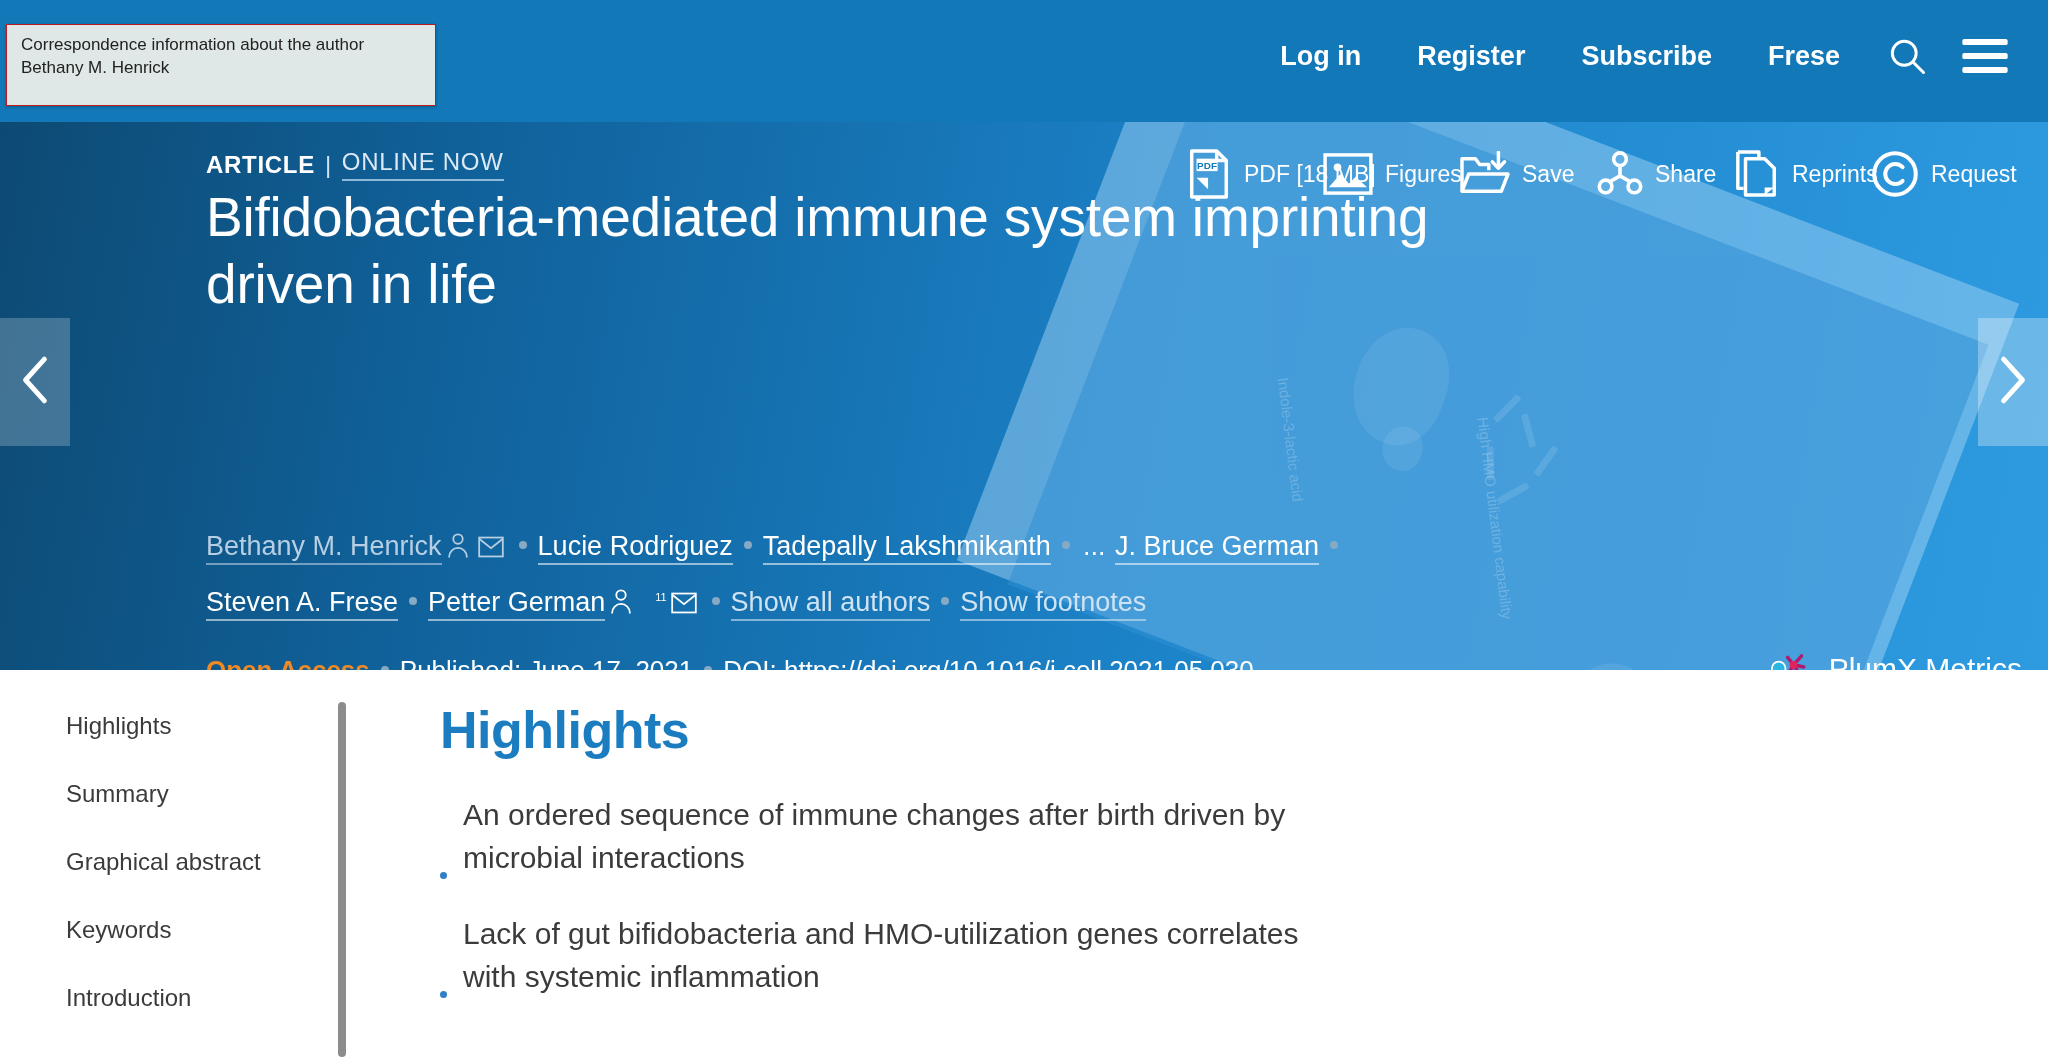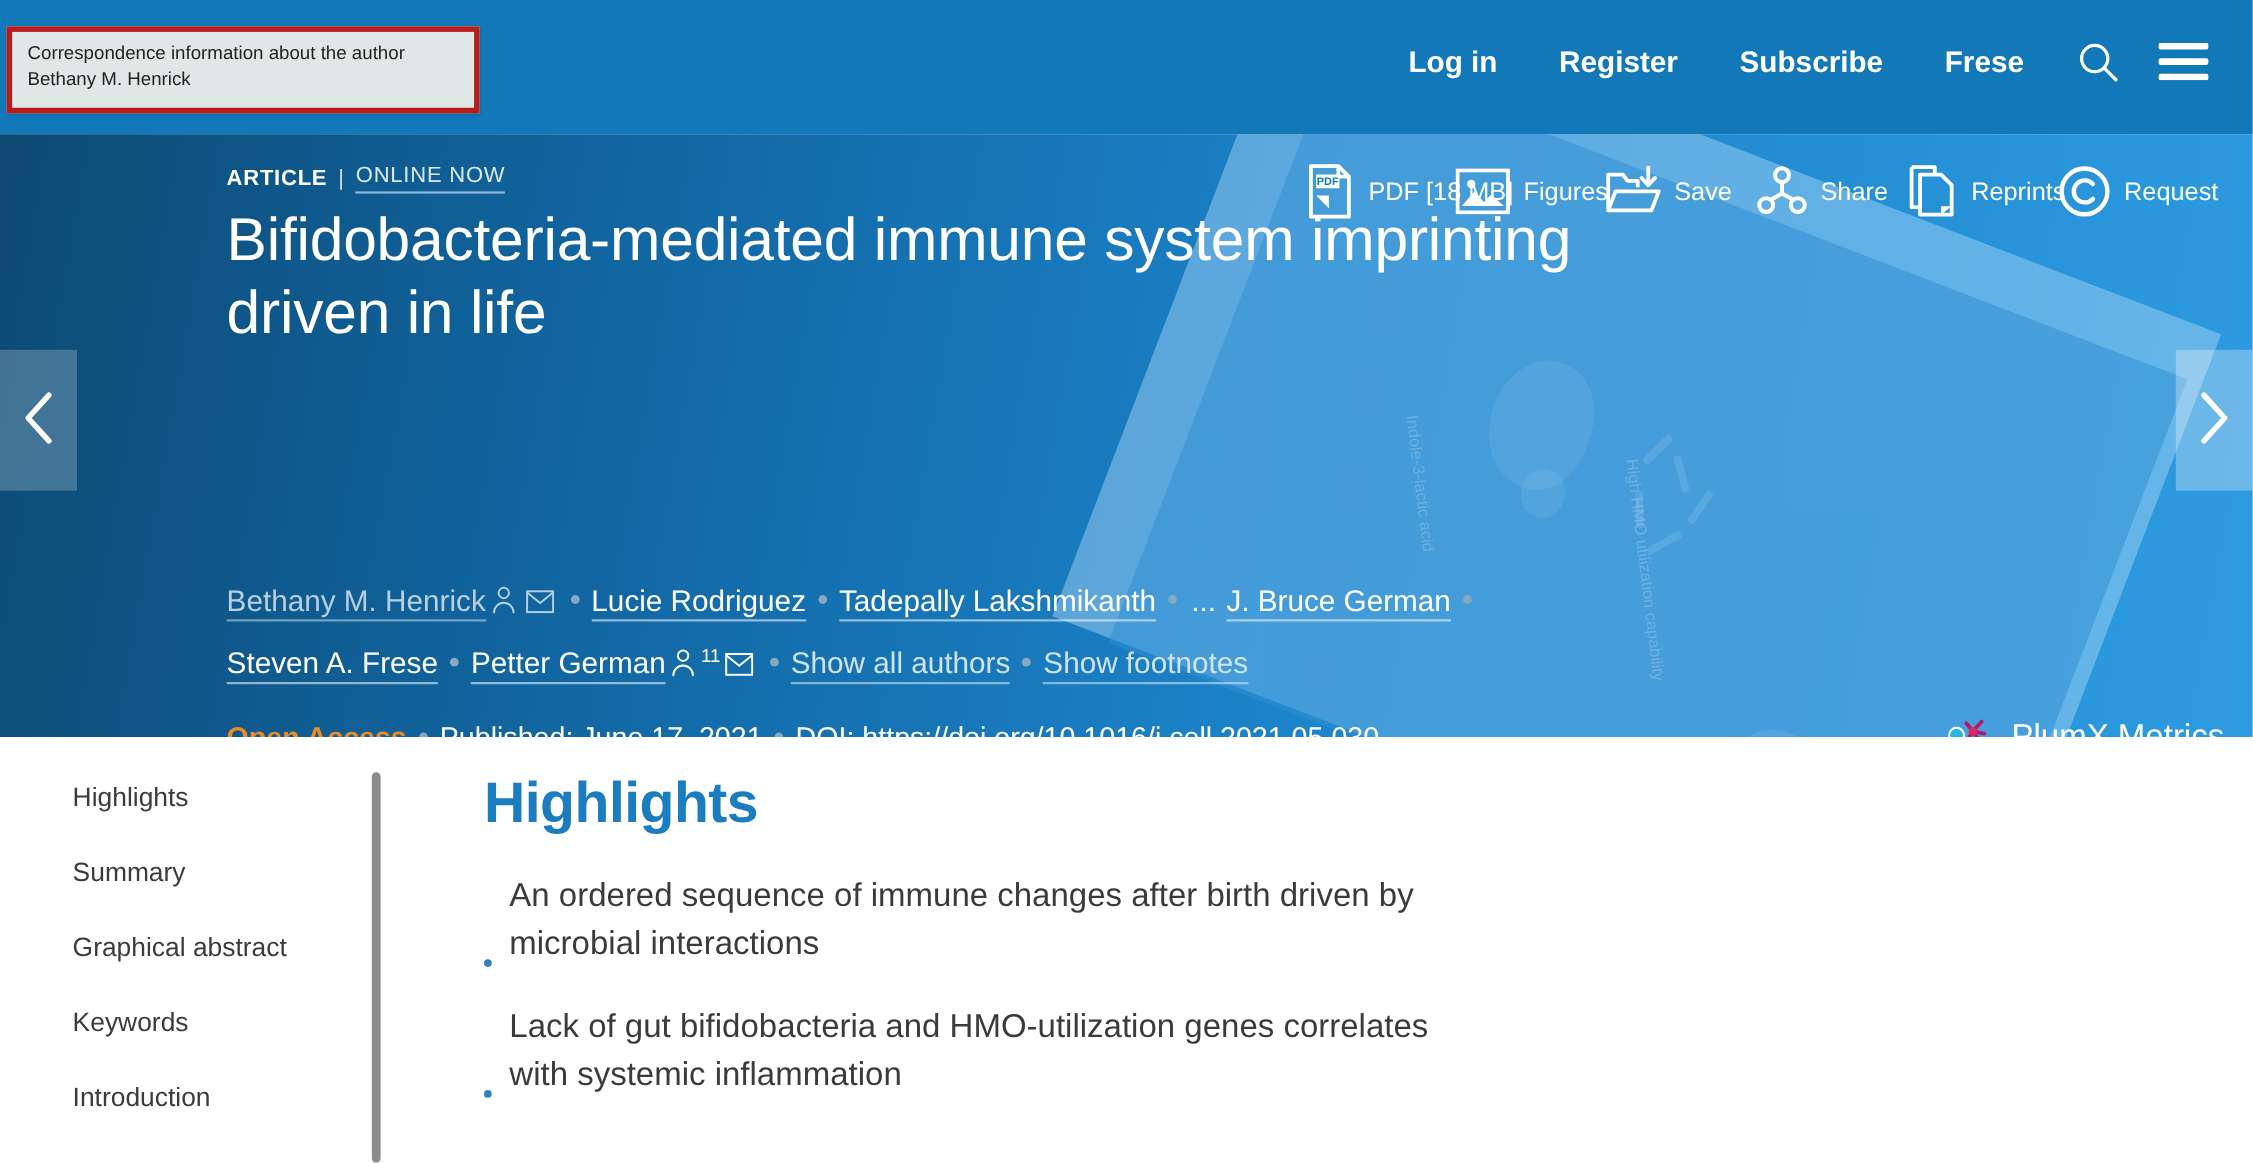--- a/index.html
+++ b/index.html
@@ -43,23 +43,23 @@
     width: 78px; height: 78px;
     display: flex; align-items: center; justify-content: center;
     cursor: pointer;
   }
   .nav-icon-btn svg { display: block; }
 
   
   .tooltip {
     position: absolute; left: 6px; top: 24px;
     background: #dfe8e6; color: #222;
-    border: 5px solid #b91c1c;
+    border: 1px solid #b91c1c;
     font-size: 17px; line-height: 1.35;
-    padding: 9px 14px 14px 14px;
+    padding: 9px 14px 25px 14px;
     width: 430px;
     z-index: 90;
     box-shadow: 0 1px 3px rgba(0,0,0,.25);
     font-family: "Liberation Sans", sans-serif;
   }
 
   
   .hero {
     position: absolute; top: 122px; left: 0;
     width: 2048px; height: 548px;
@@ -99,21 +99,21 @@
     position: absolute; color: rgba(255,255,255,.34);
     font-size: 15px; white-space: nowrap;
   }
 
   .hero-inner {
     position: absolute; left: 206px; top: 0;
     width: 1500px; height: 548px;
   }
   .kicker {
     position: absolute; left: 0; top: 26px;
-    font-size: 20px; letter-spacing: .7px;
+    font-size: 24px; letter-spacing: .7px;
     color: #ffffff; display: flex; align-items: center; gap: 10px; justify-content: space-between;
   }
   .kicker .k-article { font-weight: 700; }
   .kicker .k-sep { color: #cfe3f2; font-weight: 400; }
   .kicker .k-online {
     color: #dbe9f5; font-weight: 400;
     border-bottom: 2px solid #8fb9d8; padding-bottom: 3px;
   }
   .hero-title {
     position: absolute; left: 0; top: 62px; width: 1250px;
@@ -130,21 +130,21 @@
     padding-bottom: 2px; cursor: pointer; white-space: nowrap;
   }
   .authors .a.dim { color: #b7cfe2; border-bottom-color: rgba(183,207,226,.6); }
   .authors .a.light { color: #cfe3f2; border-bottom-color: rgba(207,227,242,.6); }
   .authors .dot {
     display: inline-block; width: 8px; height: 8px; border-radius: 50%;
     background: #86a9c4; margin: 0 11px 5px 11px; vertical-align: middle;
   }
   .authors .ellipsis { color: #ffffff; margin: 0 2px; }
   .ai { display: inline-block; vertical-align: -3px; margin: 0 4px; }
-  .sup { font-size: 17px; vertical-align: super; color: #ffffff; margin-left: 0; }
+  .sup { font-size: 11px; vertical-align: super; color: #ffffff; margin-left: 18px; }
 
   .meta {
     position: absolute; left: 0; top: 533px;
     font-size: 26px; color: #ffffff; white-space: nowrap;
   }
   .meta .oa { color: #f08a24; font-weight: 600; cursor: pointer; }
   .meta .dot {
     display: inline-block; width: 8px; height: 8px; border-radius: 50%;
     background: #86a9c4; margin: 0 11px 5px 11px; vertical-align: middle;
   }

